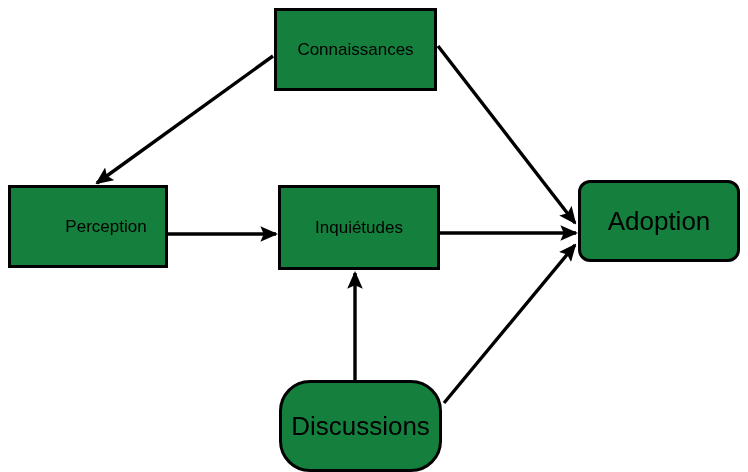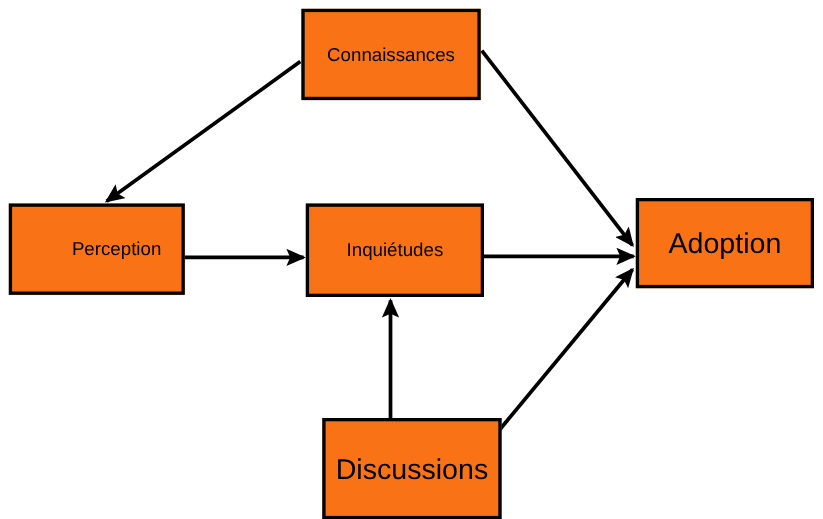--- a/index.html
+++ b/index.html
@@ -22,41 +22,41 @@
     position: absolute;
     left: 0;
     top: 0;
     width: 748px;
     height: 472px;
     pointer-events: none;
   }
   .node {
     position: absolute;
     box-sizing: border-box;
-    background: #f97316;
+    background: #15803d;
     border: 3px solid #000000;
     display: flex;
     align-items: center;
     justify-content: center;
     z-index: 2;
   }
   .node-label {
     color: #000000;
     line-height: 1;
     white-space: nowrap;
     font-weight: 400;
   }
   .sz-normal { font-size: 17px; }
   .sz-large  { font-size: 26px; }
 
   #node-connaissances { left: 274px; top: 8px;   width: 163px; height: 83px; }
   #node-perception    { left: 8px;   top: 185px; width: 160px; height: 83px; padding-left: 36px; }
   #node-inquietudes   { left: 278px; top: 185px; width: 162px; height: 85px; text-align: center; }
-  #node-adoption      { left: 578px; top: 180px; width: 162px; height: 82px; }
-  #node-discussions   { left: 293px; top: 380px; width: 163px; height: 92px; }
+  #node-adoption      { left: 578px; top: 180px; width: 162px; height: 82px; border-radius: 12px; }
+  #node-discussions   { left: 279px; top: 380px; width: 163px; height: 92px; border-radius: 31px; }
 </style>
 </head>
 <body>
 
 <div id="canvas">
 
   <svg id="edges" viewBox="0 0 748 472" width="748" height="472" xmlns="http://www.w3.org/2000/svg">
     <defs>
       <marker id="arrowhead" markerWidth="5.2" markerHeight="4.6" refX="4.6" refY="2.3" orient="auto" markerUnits="strokeWidth">
         <path d="M0,0 L5.2,2.3 L0,4.6 L1.0,2.3 z" fill="#000000"></path>

